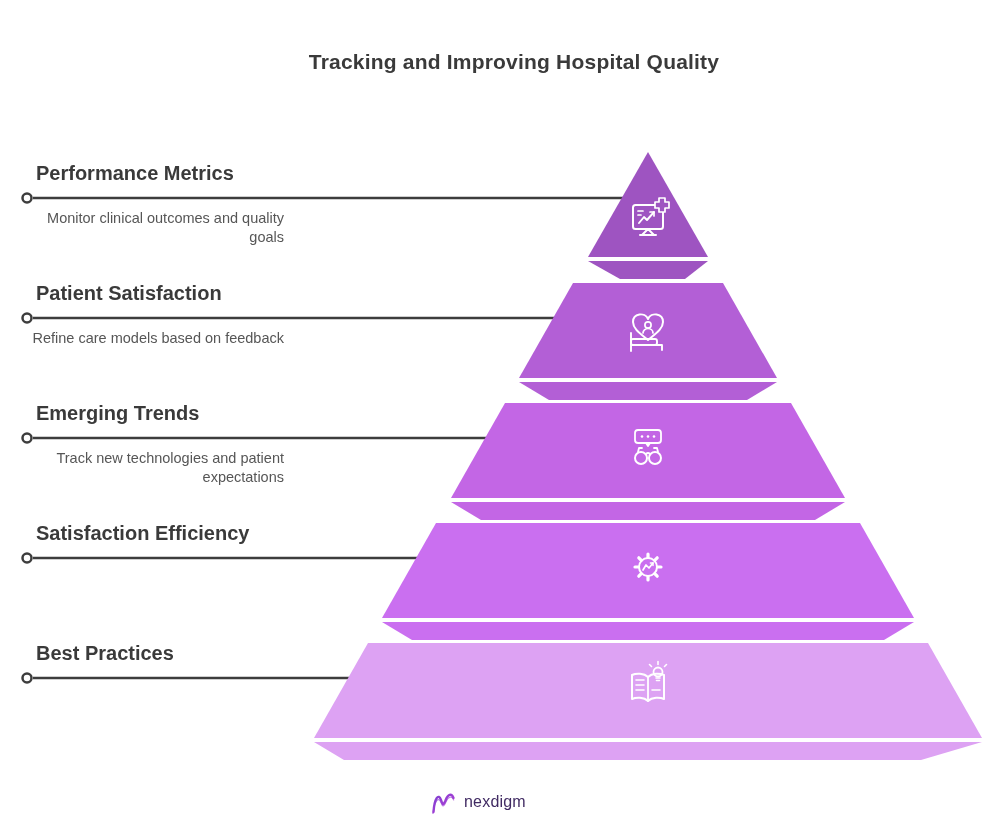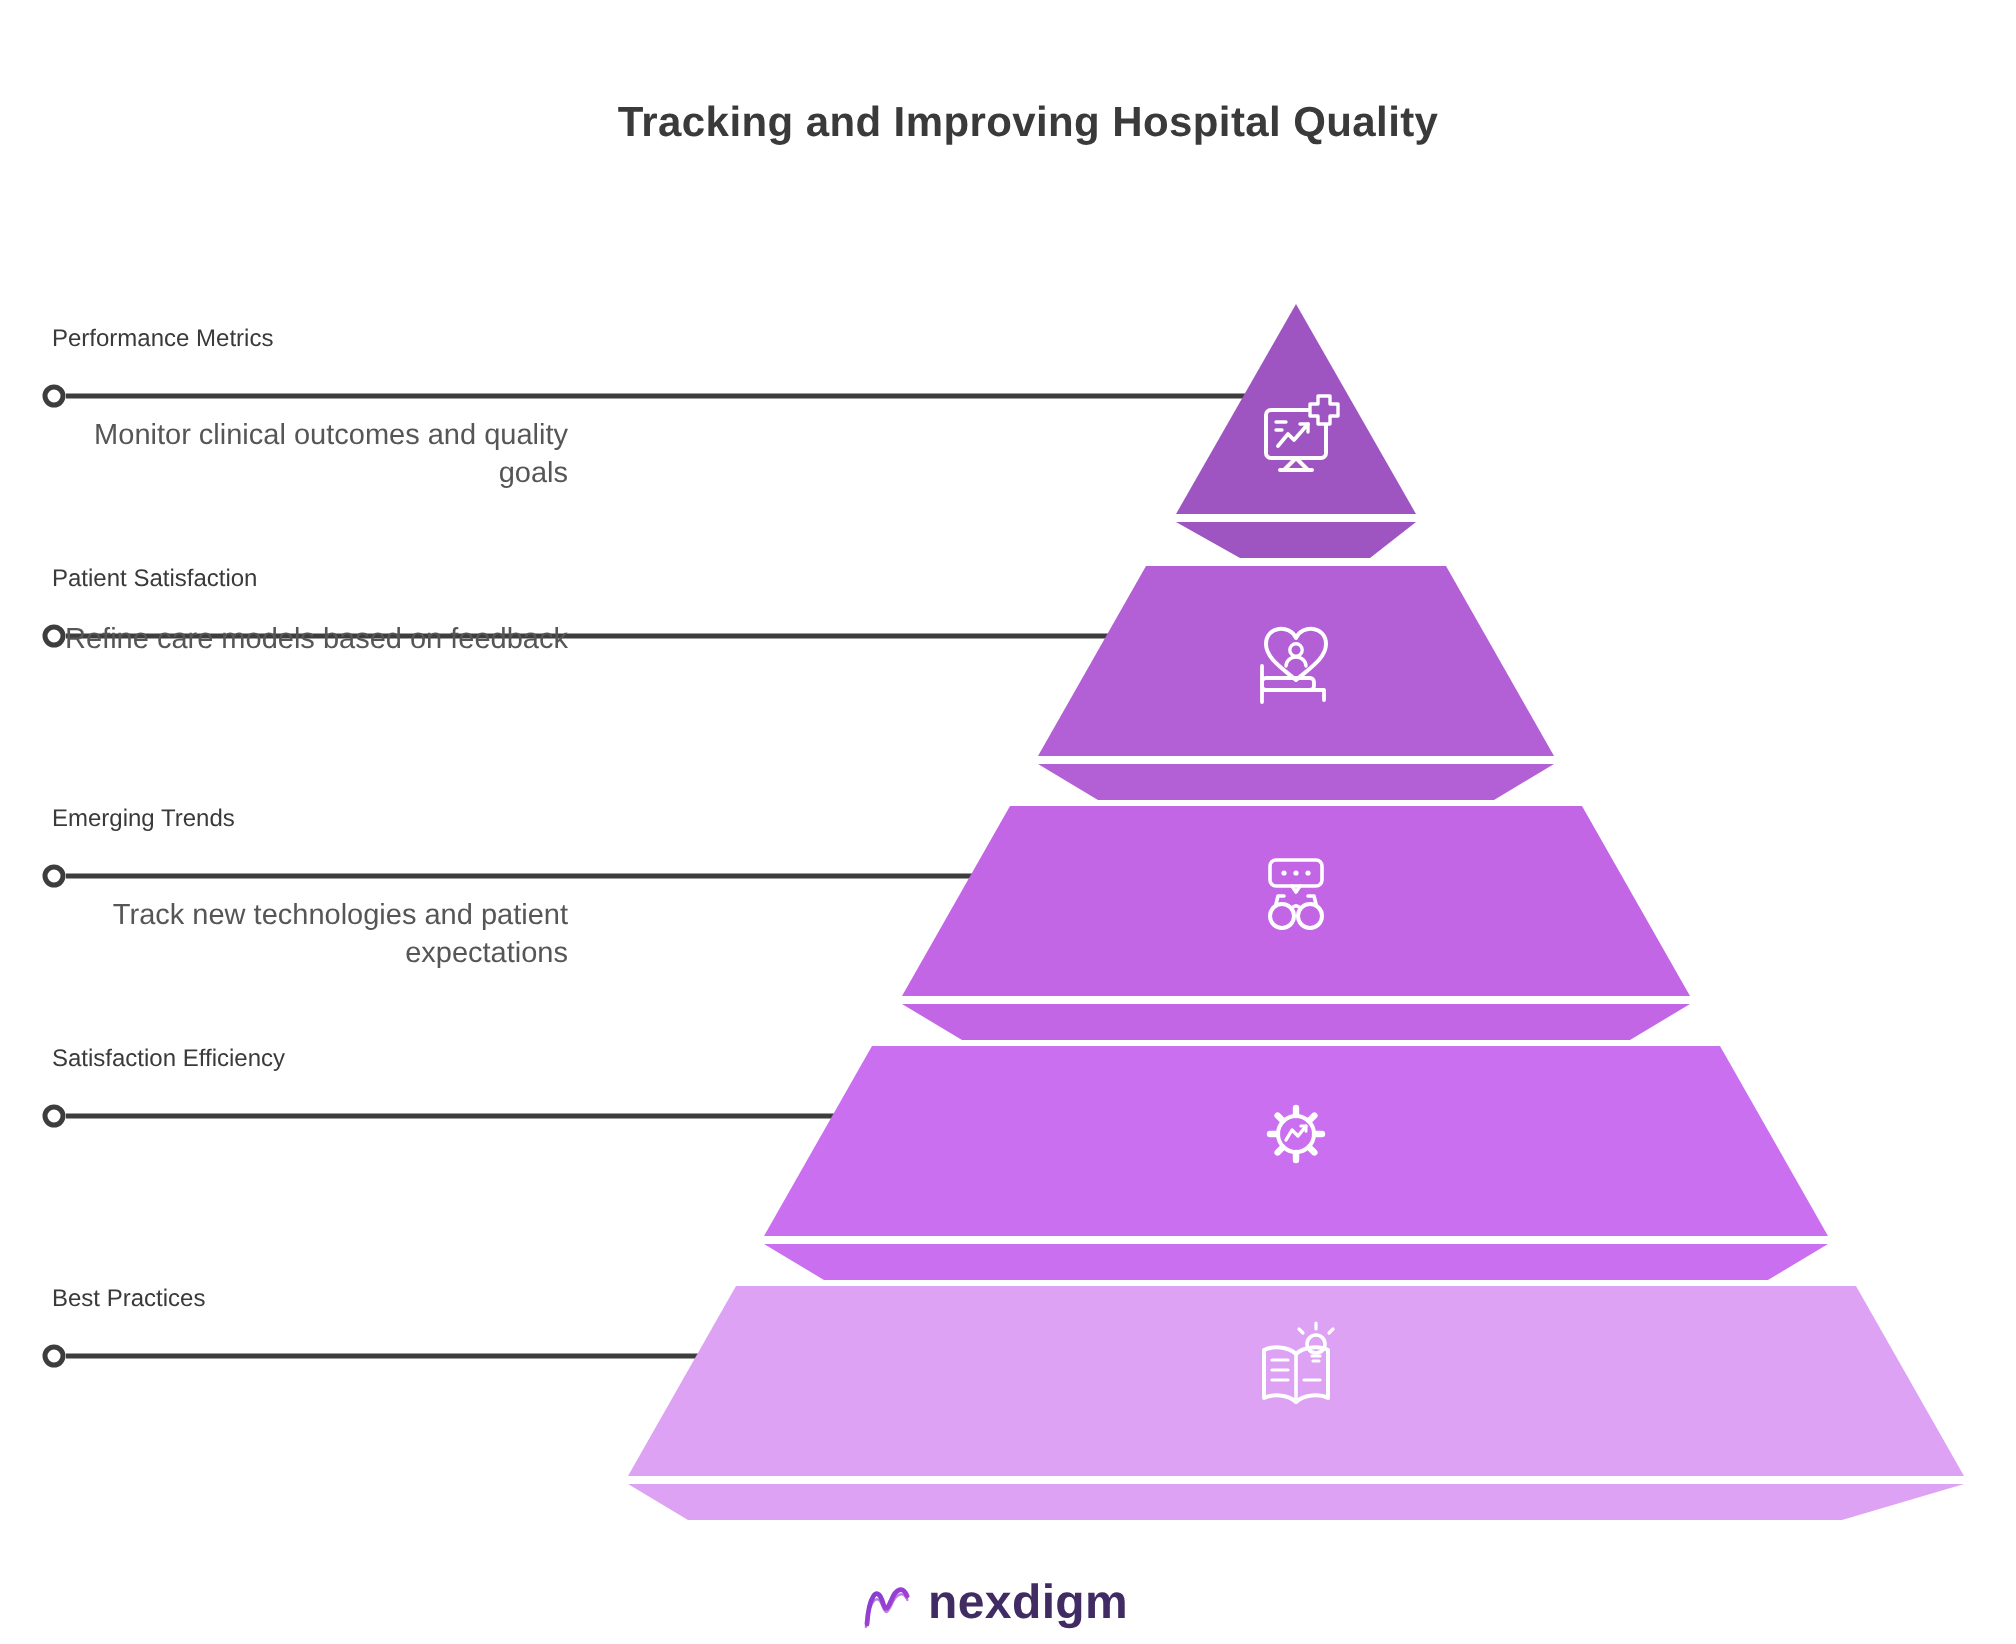--- a/index.html
+++ b/index.html
@@ -10,34 +10,34 @@
   .page-title {
     position:absolute; top:50px; left:0; width:985px; text-align:center;
     font-size:21px; font-weight:700; color:var(--title-color,#3a3a3a);
     letter-spacing:0.2px;
     padding-left:43px;
   }
 
   .pyramid-svg { position:absolute; top:0; left:0; }
 
   .label-heading {
-    position:absolute; left:26px; width:300px;
-    font-size:12px; font-weight:400; color:var(--heading-color,#3a3a3a);
+    position:absolute; left:36px; width:300px;
+    font-size:20px; font-weight:700; color:var(--heading-color,#3a3a3a);
   }
   .label-desc {
     position:absolute; left:26px; width:258px;
     font-size:14.5px; color:var(--desc-color,#565656); line-height:1.3;text-align:right;
   }
 
   .logo {
     position:absolute; top:787px; left:430px; height:30px;
     display:flex; align-items:center; gap:7px;
   }
   .logo-text {
-    font-size:24px; font-weight:700; letter-spacing:0.2px;
+    font-size:16px; font-weight:400; letter-spacing:0.2px;
     color:var(--logo-color,#412b63);
   }
 </style>
 </head>
 <body>
 
 <div class="stage">
 
   <div class="page-title">Tracking and Improving Hospital Quality</div>
 
@@ -123,21 +123,21 @@
       <circle cx="10" cy="-15" r="4.5" stroke-width="1.8"></circle>
       <path d="M8,-9 h4 M8.5,-6.5 h3" stroke-width="1.6"></path>
       <path d="M10,-22.5 v-3 M3.5,-20.5 l-2,-2 M16.5,-20.5 l2,-2" stroke-width="1.6"></path>
     </g>
   </svg>
 
   <div class="label-heading" style="top:162px">Performance Metrics</div>
   <div class="label-desc" style="top:209px">Monitor clinical outcomes and quality goals</div>
 
   <div class="label-heading" style="top:282px">Patient Satisfaction</div>
-  <div class="label-desc" style="top:311px">Refine care models based on feedback</div>
+  <div class="label-desc" style="top:329px">Refine care models based on feedback</div>
 
   <div class="label-heading" style="top:402px">Emerging Trends</div>
   <div class="label-desc" style="top:449px">Track new technologies and patient expectations</div>
 
   <div class="label-heading" style="top:522px">Satisfaction Efficiency</div>
 
   <div class="label-heading" style="top:642px">Best Practices</div>
 
   <div class="logo">
     <svg width="27" height="30" viewBox="0 0 26 30">

